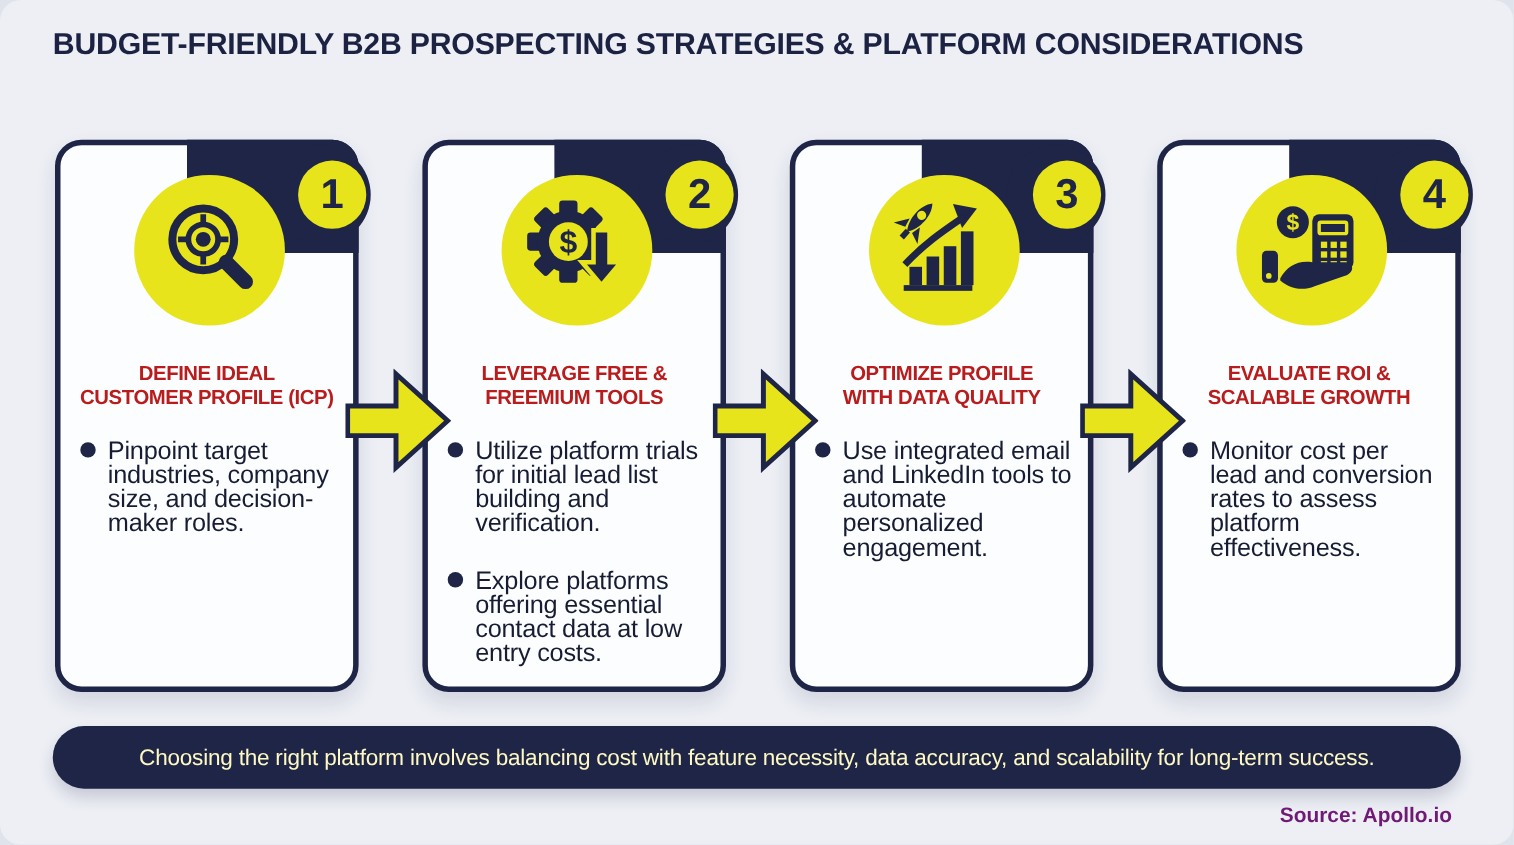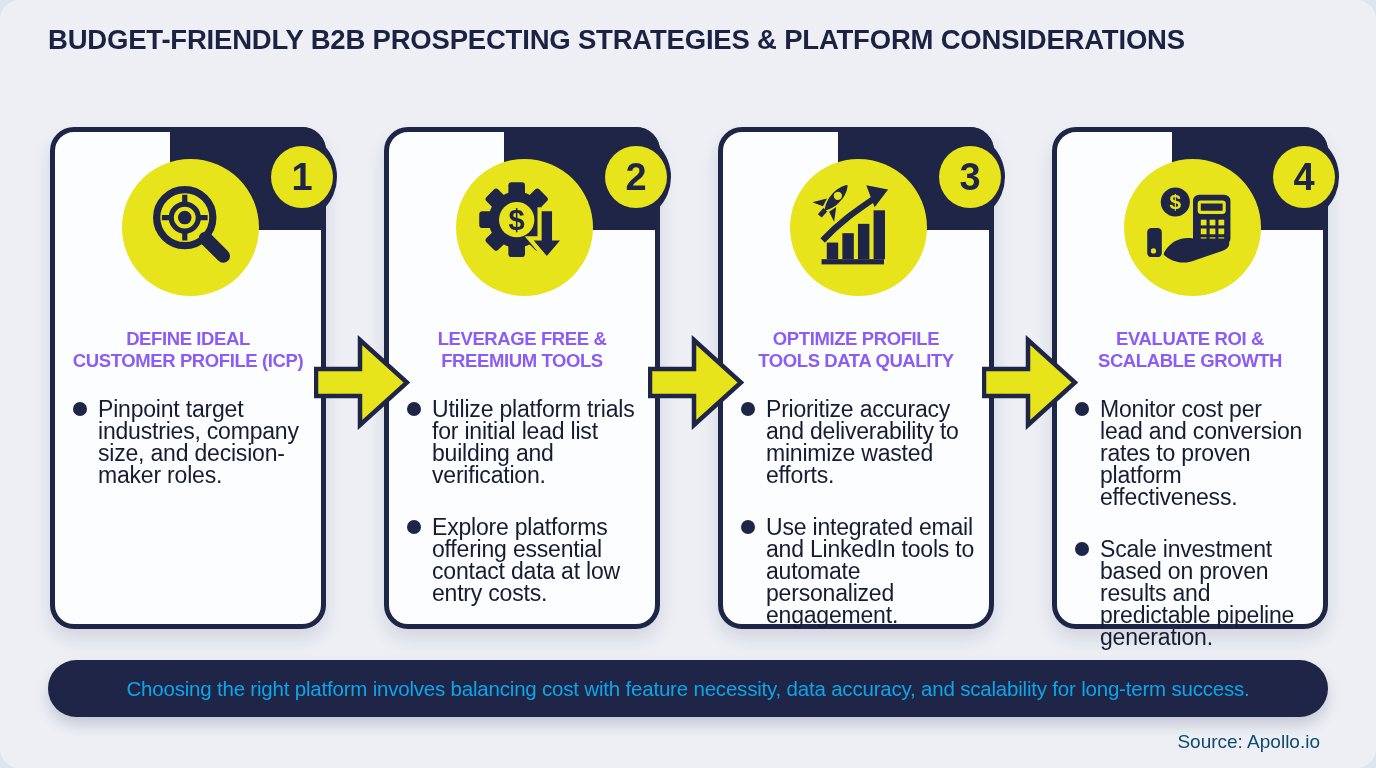--- a/index.html
+++ b/index.html
@@ -58,21 +58,21 @@
     background:var(--yellow);
     color:var(--navy);
     font-size:38px;font-weight:bold;
     text-align:center;line-height:62px;
     z-index:3;
   }
   .card-title{
     position:absolute;top:196px;left:0;right:0;
     text-align:center;
     font-size:18.5px;font-weight:bold;letter-spacing:-0.4px;
-    line-height:1.2;color:#8b5cf6;
+    line-height:1.2;color:#b91c1c;
     z-index:2;
   }
   .bullets{
     position:absolute;top:266px;left:18px;right:14px;
     list-style:none;z-index:2;
   }
   .bullets li{
     display:flex;gap:11px;margin-bottom:30px;
   }
   .dot{
@@ -87,25 +87,25 @@
   .arrow{position:absolute;top:335px;z-index:5;}
   
   .banner{
     position:absolute;left:48px;top:660px;
     width:1280px;height:57px;border-radius:29px;
     background:var(--navy);
     display:flex;align-items:center;justify-content:center;
     box-shadow:0 8px 14px rgba(25,35,70,.18);
   }
   .banner-text{
-    color:#0ea5e9;font-size:20.5px;letter-spacing:-0.2px;
+    color:#fef9c3;font-size:20.5px;letter-spacing:-0.2px;
   }
   .source{
     position:absolute;right:56px;top:731px;
-    font-size:19px;color:#0c4a6e;
+    font-size:19px;color:#701a75;font-weight:bold;
   }
   svg text{font-family:"Liberation Sans","DejaVu Sans",sans-serif;}
 </style>
 </head>
 <body>
 
 <div class="stage">
 
   <h1 class="main-title">BUDGET-FRIENDLY B2B PROSPECTING STRATEGIES &amp; PLATFORM CONSIDERATIONS</h1>
 
@@ -200,27 +200,23 @@
           <circle cy="-4" r="4" fill="#e8e41c"></circle>
           <path d="M-6,5 L-14,17 L-4,13 Z" fill="#1e2547"></path>
           <path d="M6,5 L14,17 L4,13 Z" fill="#1e2547"></path>
           <rect x="-2.5" y="14" width="5" height="8" fill="#1e2547"></rect>
         </g>
       </svg>
     </div>
     <div class="badge">3</div>
     <h2 class="card-title">
       <span>OPTIMIZE PROFILE</span><br>
-      <span>TOOLS DATA QUALITY</span>
-    </h2>
-    <ul class="bullets">
-      <li>
-        <span class="dot"></span>
-        <span class="bt">Prioritize accuracy and deliverability to minimize wasted efforts.</span>
-      </li>
+      <span>WITH DATA QUALITY</span>
+    </h2>
+    <ul class="bullets">
       <li>
         <span class="dot"></span>
         <span class="bt">Use integrated email and LinkedIn tools to automate personalized engagement.</span>
       </li>
     </ul>
   </section>
 
   <section class="card" style="left:1052px">
     <div class="corner"></div>
     <div class="bump"></div>
@@ -247,25 +243,21 @@
       </svg>
     </div>
     <div class="badge">4</div>
     <h2 class="card-title">
       <span>EVALUATE ROI &amp;</span><br>
       <span>SCALABLE GROWTH</span>
     </h2>
     <ul class="bullets">
       <li>
         <span class="dot"></span>
-        <span class="bt">Monitor cost per lead and conversion rates to proven platform effectiveness.</span>
-      </li>
-      <li>
-        <span class="dot"></span>
-        <span class="bt">Scale investment based on proven results and predictable pipeline generation.</span>
+        <span class="bt">Monitor cost per lead and conversion rates to assess platform effectiveness.</span>
       </li>
     </ul>
   </section>
 
   <svg class="arrow" style="left:314px" width="96" height="95" viewBox="0 0 96 95">
     <polygon points="2,34 46,34 46,5 93,47.5 46,90 46,61 2,61" fill="#e8e41c" stroke="#1e2547" stroke-width="4.5"></polygon>
   </svg>
   <svg class="arrow" style="left:648px" width="96" height="95" viewBox="0 0 96 95">
     <polygon points="2,34 46,34 46,5 93,47.5 46,90 46,61 2,61" fill="#e8e41c" stroke="#1e2547" stroke-width="4.5"></polygon>
   </svg>

